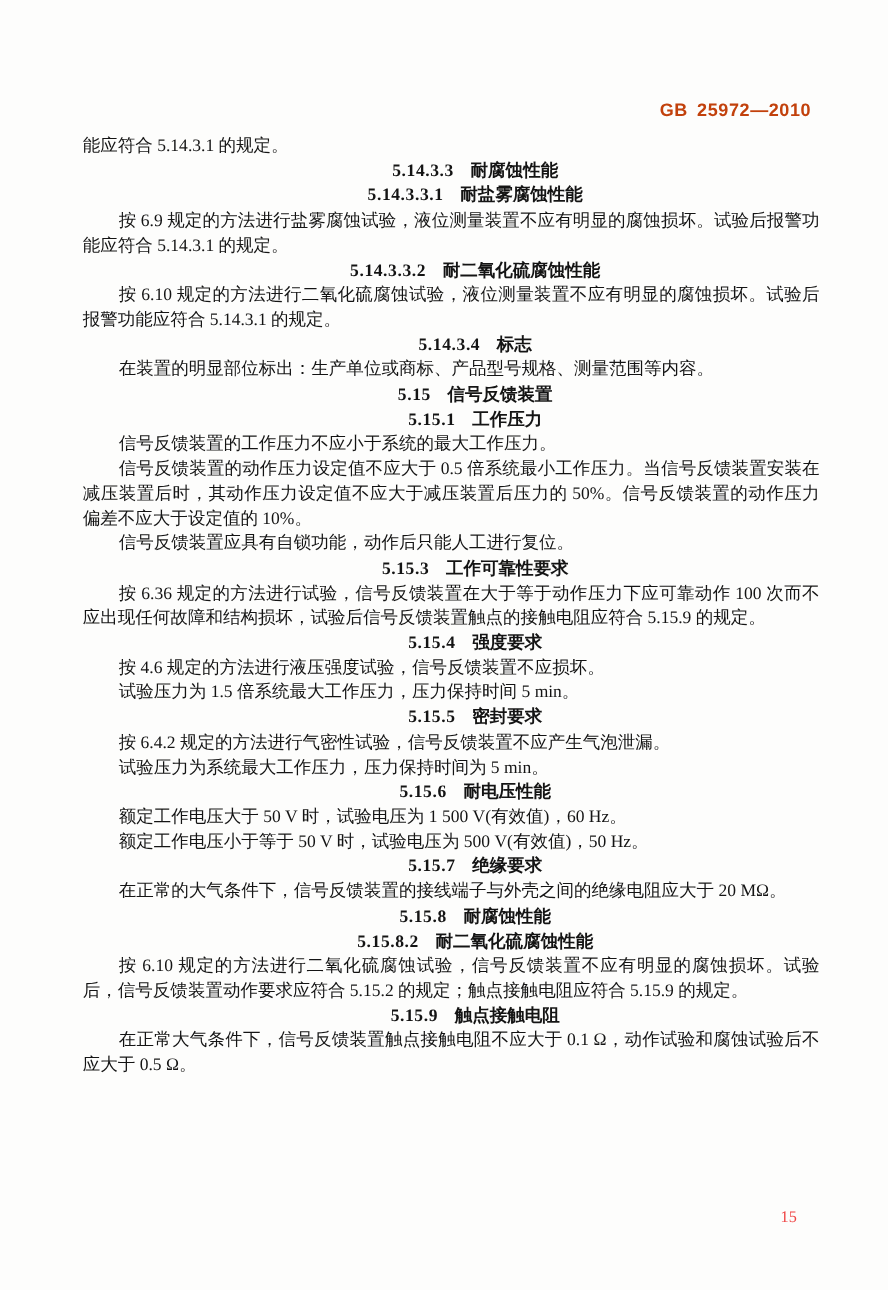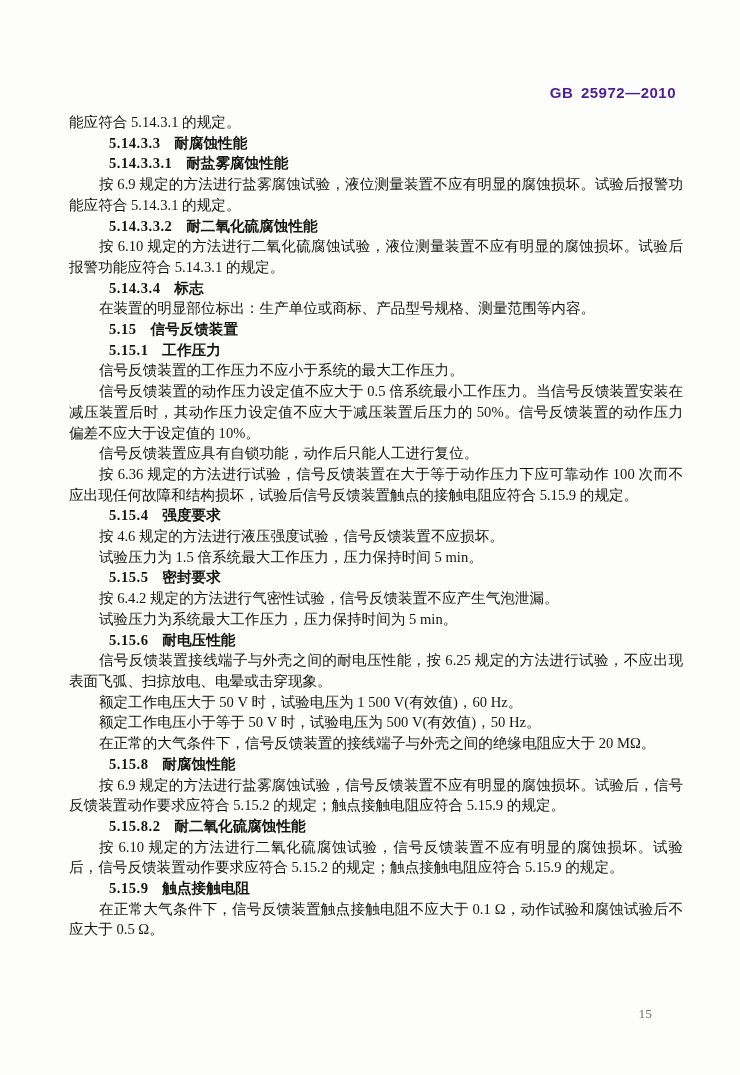--- a/index.html
+++ b/index.html
@@ -19,53 +19,53 @@
   }
   .header {
     position: absolute;
     top: 84px;
     right: 64px;
     font-family: "Liberation Sans", "DejaVu Sans", sans-serif;
     font-weight: bold;
     font-size: 15px;
     letter-spacing: 0.5px;
     word-spacing: 3px;
-    color: #4c1d95;
+    color: #c2410c;
   }
   .content {
     position: absolute;
     top: 112px;
     left: 69px;
     width: 614px;
     font-size: 14.6px;
     line-height: 20.7px;
     text-align: justify;
   }
   .block { margin: 0; }
   .heading {
     font-family: "Liberation Sans", "DejaVu Sans", sans-serif;
     font-weight: bold;
-    text-align: left;
+    text-align: center;
     white-space: nowrap;
     margin-left: 40px;
   }
   .heading .h-num {
     font-family: "Liberation Serif", "DejaVu Serif", serif;
     font-weight: bold;
     letter-spacing: 0.5px;
   }
   .heading .h-title { margin-left: 0.95em; }
   .paragraph { text-indent: 2.05em; }
   .continuation { text-indent: 0; }
   .footer {
     position: absolute;
-    right: 88px;
+    right: 76px;
     bottom: 53px;
     font-size: 13.5px;
-    color: #737373;
+    color: #ef4444;
   }
 </style>
 </head>
 <body>
 
 <div class="page">
   <div class="header">
     <span>GB 25972—2010</span>
   </div>
 
@@ -76,34 +76,34 @@
       <div class="block paragraph">按 6.9 规定的方法进行盐雾腐蚀试验，液位测量装置不应有明显的腐蚀损坏。试验后报警功能应符合 5.14.3.1 的规定。</div>
       <div class="block heading"><span class="h-num">5.14.3.3.2</span><span class="h-title">耐二氧化硫腐蚀性能</span></div>
       <div class="block paragraph">按 6.10 规定的方法进行二氧化硫腐蚀试验，液位测量装置不应有明显的腐蚀损坏。试验后报警功能应符合 5.14.3.1 的规定。</div>
       <div class="block heading"><span class="h-num">5.14.3.4</span><span class="h-title">标志</span></div>
       <div class="block paragraph">在装置的明显部位标出：生产单位或商标、产品型号规格、测量范围等内容。</div>
       <div class="block heading"><span class="h-num">5.15</span><span class="h-title">信号反馈装置</span></div>
       <div class="block heading"><span class="h-num">5.15.1</span><span class="h-title">工作压力</span></div>
       <div class="block paragraph">信号反馈装置的工作压力不应小于系统的最大工作压力。</div>
       <div class="block paragraph">信号反馈装置的动作压力设定值不应大于 0.5 倍系统最小工作压力。当信号反馈装置安装在减压装置后时，其动作压力设定值不应大于减压装置后压力的 50%。信号反馈装置的动作压力偏差不应大于设定值的 10%。</div>
       <div class="block paragraph">信号反馈装置应具有自锁功能，动作后只能人工进行复位。</div>
+      <div class="block heading"><span class="h-num">5.15.3</span><span class="h-title">工作可靠性要求</span></div>
       <div class="block paragraph">按 6.36 规定的方法进行试验，信号反馈装置在大于等于动作压力下应可靠动作 100 次而不应出现任何故障和结构损坏，试验后信号反馈装置触点的接触电阻应符合 5.15.9 的规定。</div>
       <div class="block heading"><span class="h-num">5.15.4</span><span class="h-title">强度要求</span></div>
       <div class="block paragraph">按 4.6 规定的方法进行液压强度试验，信号反馈装置不应损坏。</div>
       <div class="block paragraph">试验压力为 1.5 倍系统最大工作压力，压力保持时间 5 min。</div>
       <div class="block heading"><span class="h-num">5.15.5</span><span class="h-title">密封要求</span></div>
       <div class="block paragraph">按 6.4.2 规定的方法进行气密性试验，信号反馈装置不应产生气泡泄漏。</div>
       <div class="block paragraph">试验压力为系统最大工作压力，压力保持时间为 5 min。</div>
       <div class="block heading"><span class="h-num">5.15.6</span><span class="h-title">耐电压性能</span></div>
-      <div class="block paragraph">信号反馈装置接线端子与外壳之间的耐电压性能，按 6.25 规定的方法进行试验，不应出现表面飞弧、扫掠放电、电晕或击穿现象。</div>
       <div class="block paragraph">额定工作电压大于 50 V 时，试验电压为 1 500 V(有效值)，60 Hz。</div>
       <div class="block paragraph">额定工作电压小于等于 50 V 时，试验电压为 500 V(有效值)，50 Hz。</div>
+      <div class="block heading"><span class="h-num">5.15.7</span><span class="h-title">绝缘要求</span></div>
       <div class="block paragraph">在正常的大气条件下，信号反馈装置的接线端子与外壳之间的绝缘电阻应大于 20 MΩ。</div>
       <div class="block heading"><span class="h-num">5.15.8</span><span class="h-title">耐腐蚀性能</span></div>
-      <div class="block paragraph">按 6.9 规定的方法进行盐雾腐蚀试验，信号反馈装置不应有明显的腐蚀损坏。试验后，信号反馈装置动作要求应符合 5.15.2 的规定；触点接触电阻应符合 5.15.9 的规定。</div>
       <div class="block heading"><span class="h-num">5.15.8.2</span><span class="h-title">耐二氧化硫腐蚀性能</span></div>
       <div class="block paragraph">按 6.10 规定的方法进行二氧化硫腐蚀试验，信号反馈装置不应有明显的腐蚀损坏。试验后，信号反馈装置动作要求应符合 5.15.2 的规定；触点接触电阻应符合 5.15.9 的规定。</div>
       <div class="block heading"><span class="h-num">5.15.9</span><span class="h-title">触点接触电阻</span></div>
       <div class="block paragraph">在正常大气条件下，信号反馈装置触点接触电阻不应大于 0.1 Ω，动作试验和腐蚀试验后不应大于 0.5 Ω。</div>
     </div>
 
   <div class="footer">
     <span>15</span>
   </div>
 </div>

